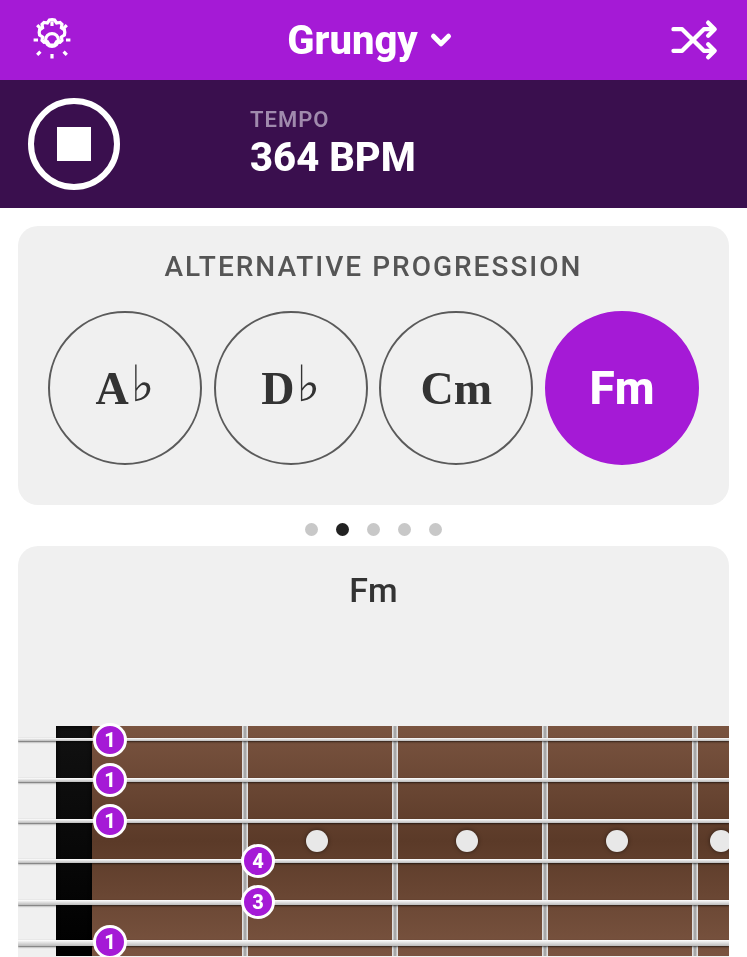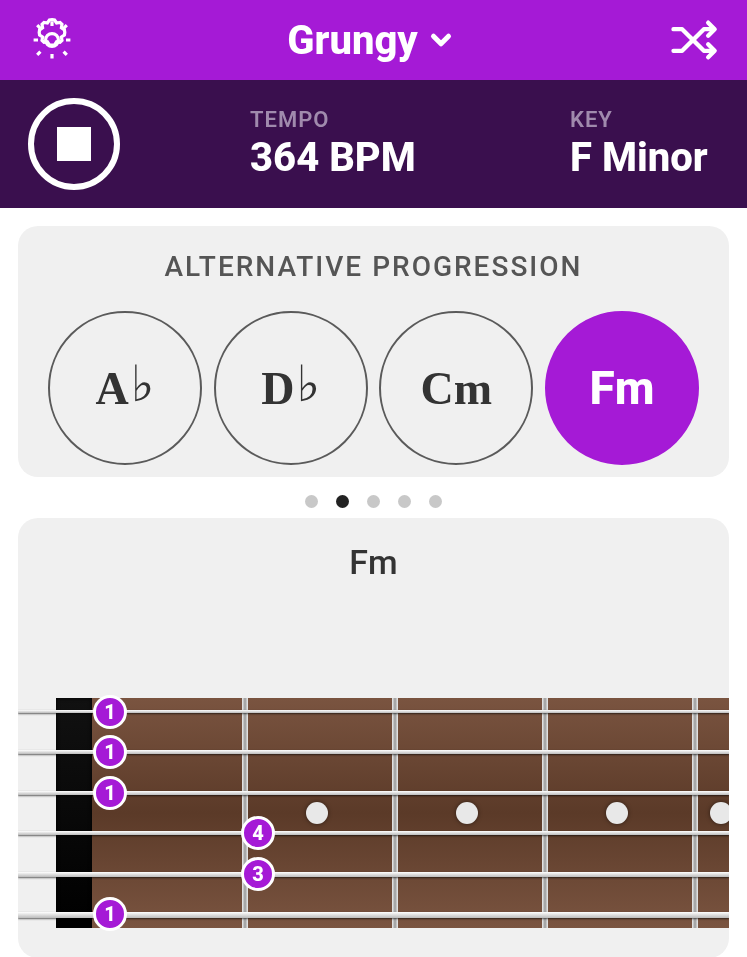--- a/index.html
+++ b/index.html
@@ -69,21 +69,21 @@
   .info-tempo { flex: 0 0 320px; }
   .info-key { flex: 1; }
 
   
   .page-content { padding: 18px; }
   .card {
     background: #f0f0f0;
     border-radius: 20px;
   }
   .alt-card {
-    padding: 24px 30px 12px 30px;
+    padding: 24px 30px 40px 30px;
   }
   .alt-title {
     text-align: center;
     font-size: 28px;
     letter-spacing: 2px;
     color: #555;
     font-weight: 500;
   }
   .chord-row {
     display: flex;
@@ -226,24 +226,20 @@
 </div>
 
 <div class="info-bar">
   <div class="stop-btn">
     <div class="stop-square"></div>
   </div>
   <div class="info-group info-tempo">
     <span class="info-label">TEMPO</span>
     <span class="info-value">364 BPM</span>
   </div>
-  <div class="info-group info-key">
-    <span class="info-label">KEY</span>
-    <span class="info-value">F Minor</span>
-  </div>
 </div>
 
 <div class="page-content">
 
   <div class="card alt-card">
     <div class="alt-title">ALTERNATIVE PROGRESSION</div>
     <div class="chord-row" id="chord-row">
         <div class="chord-btn">
           <span>A</span>
           <span class="flat">♭</span>

